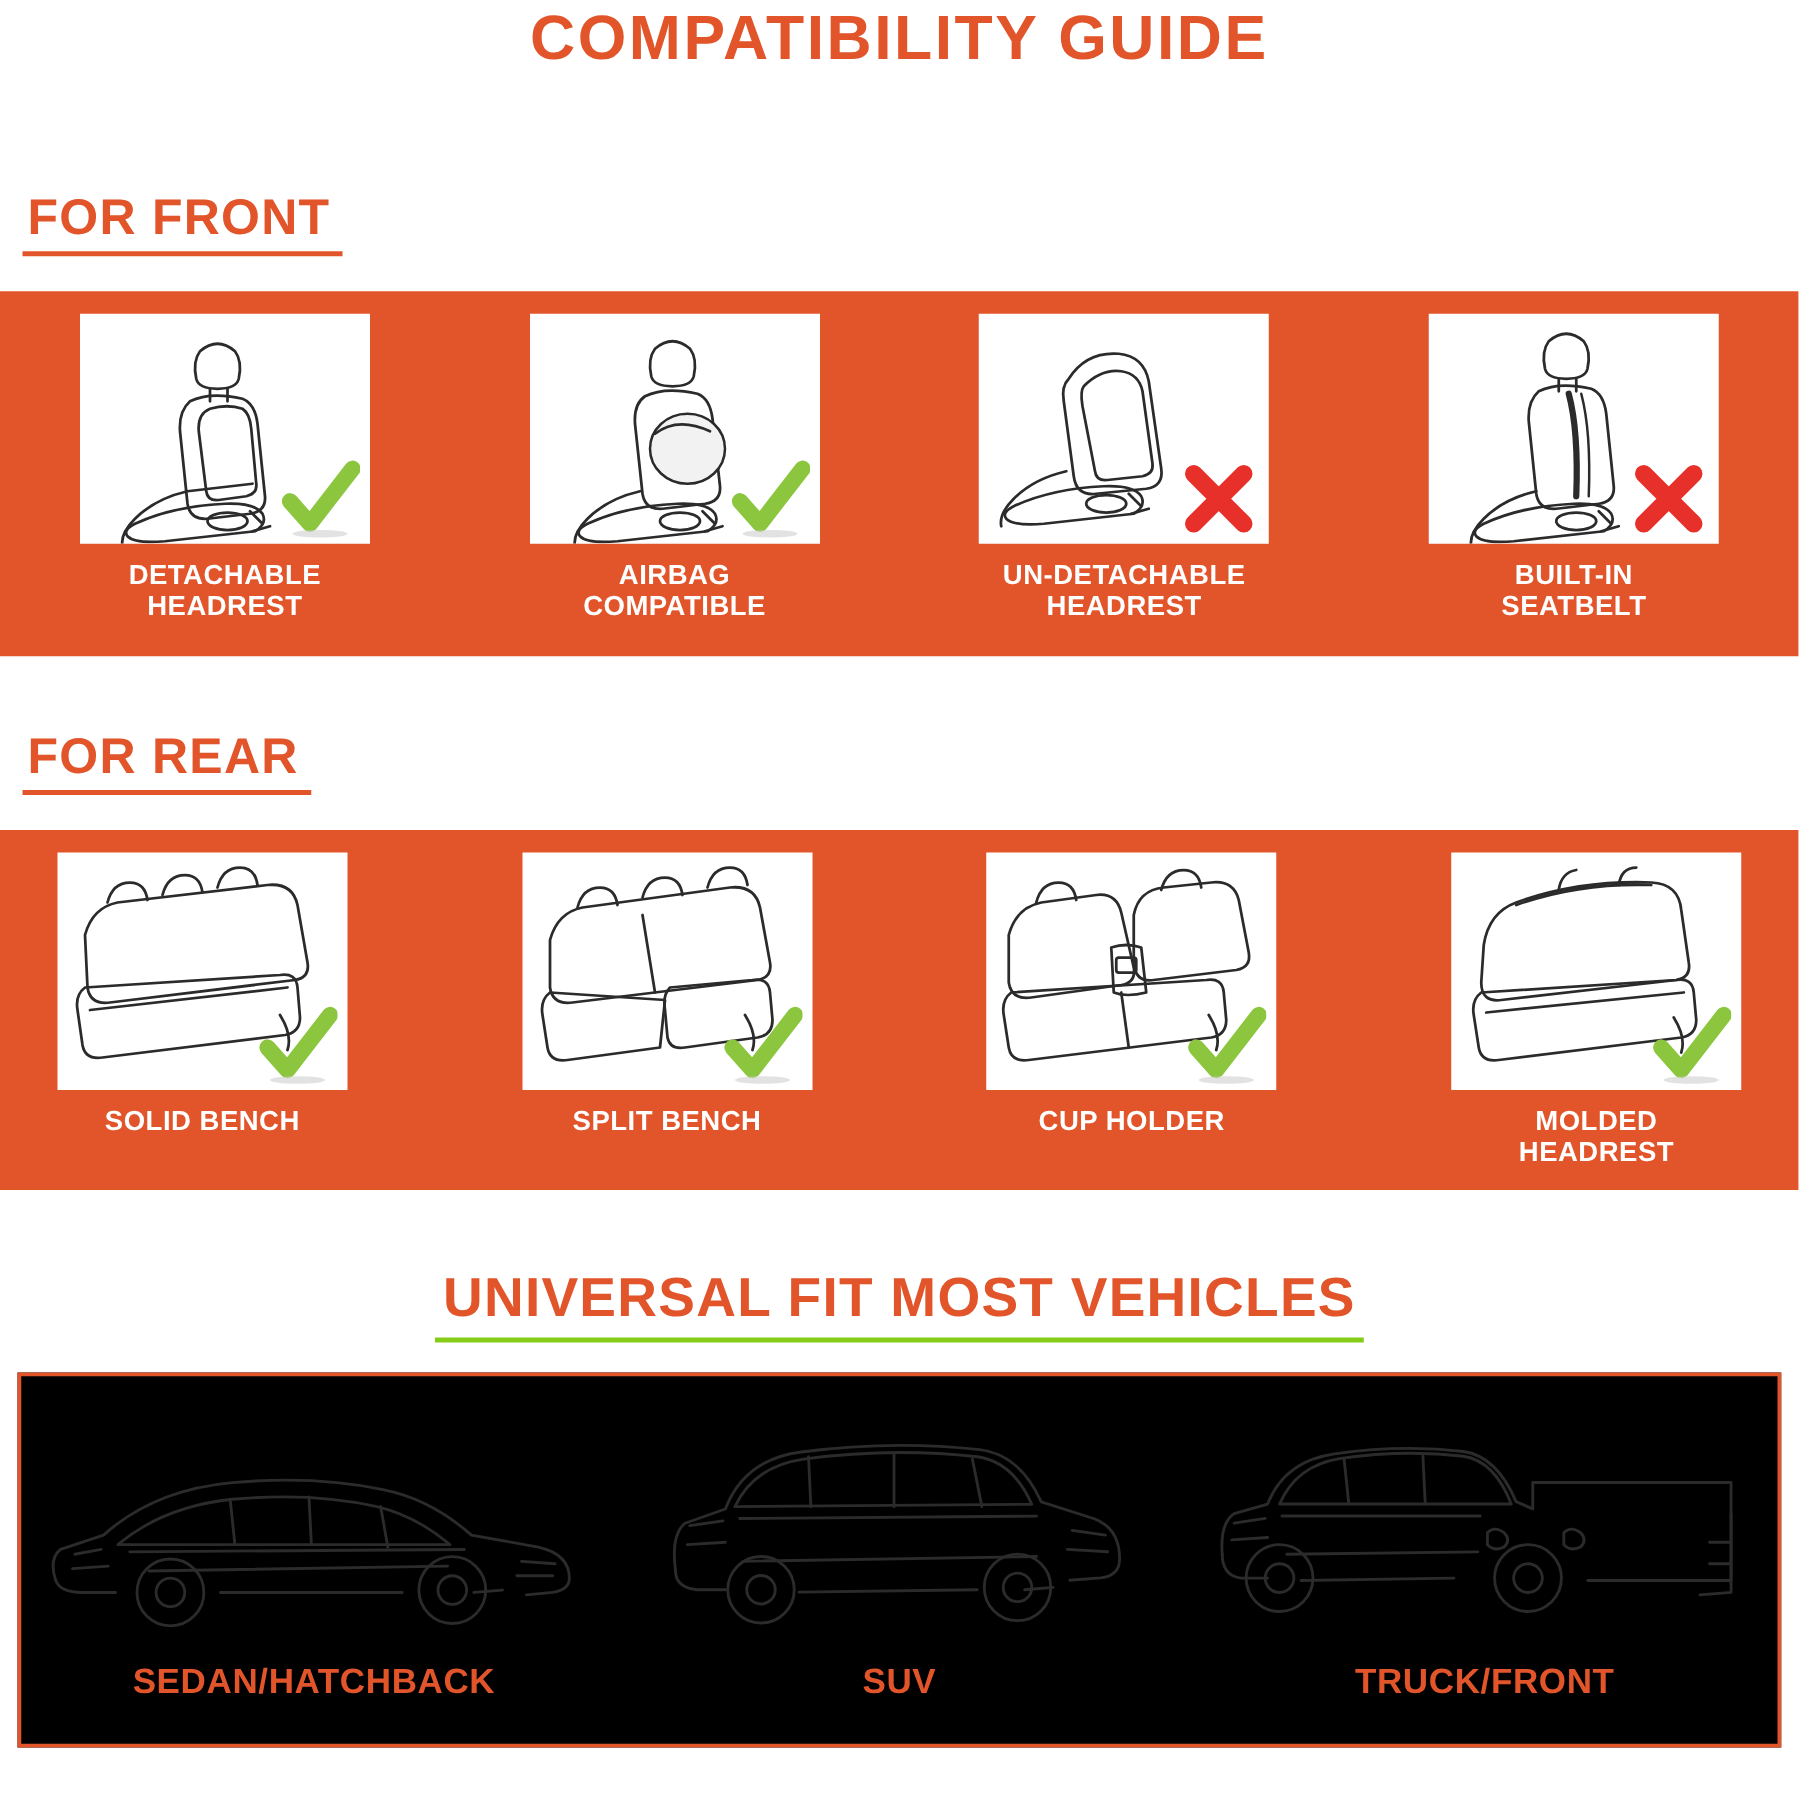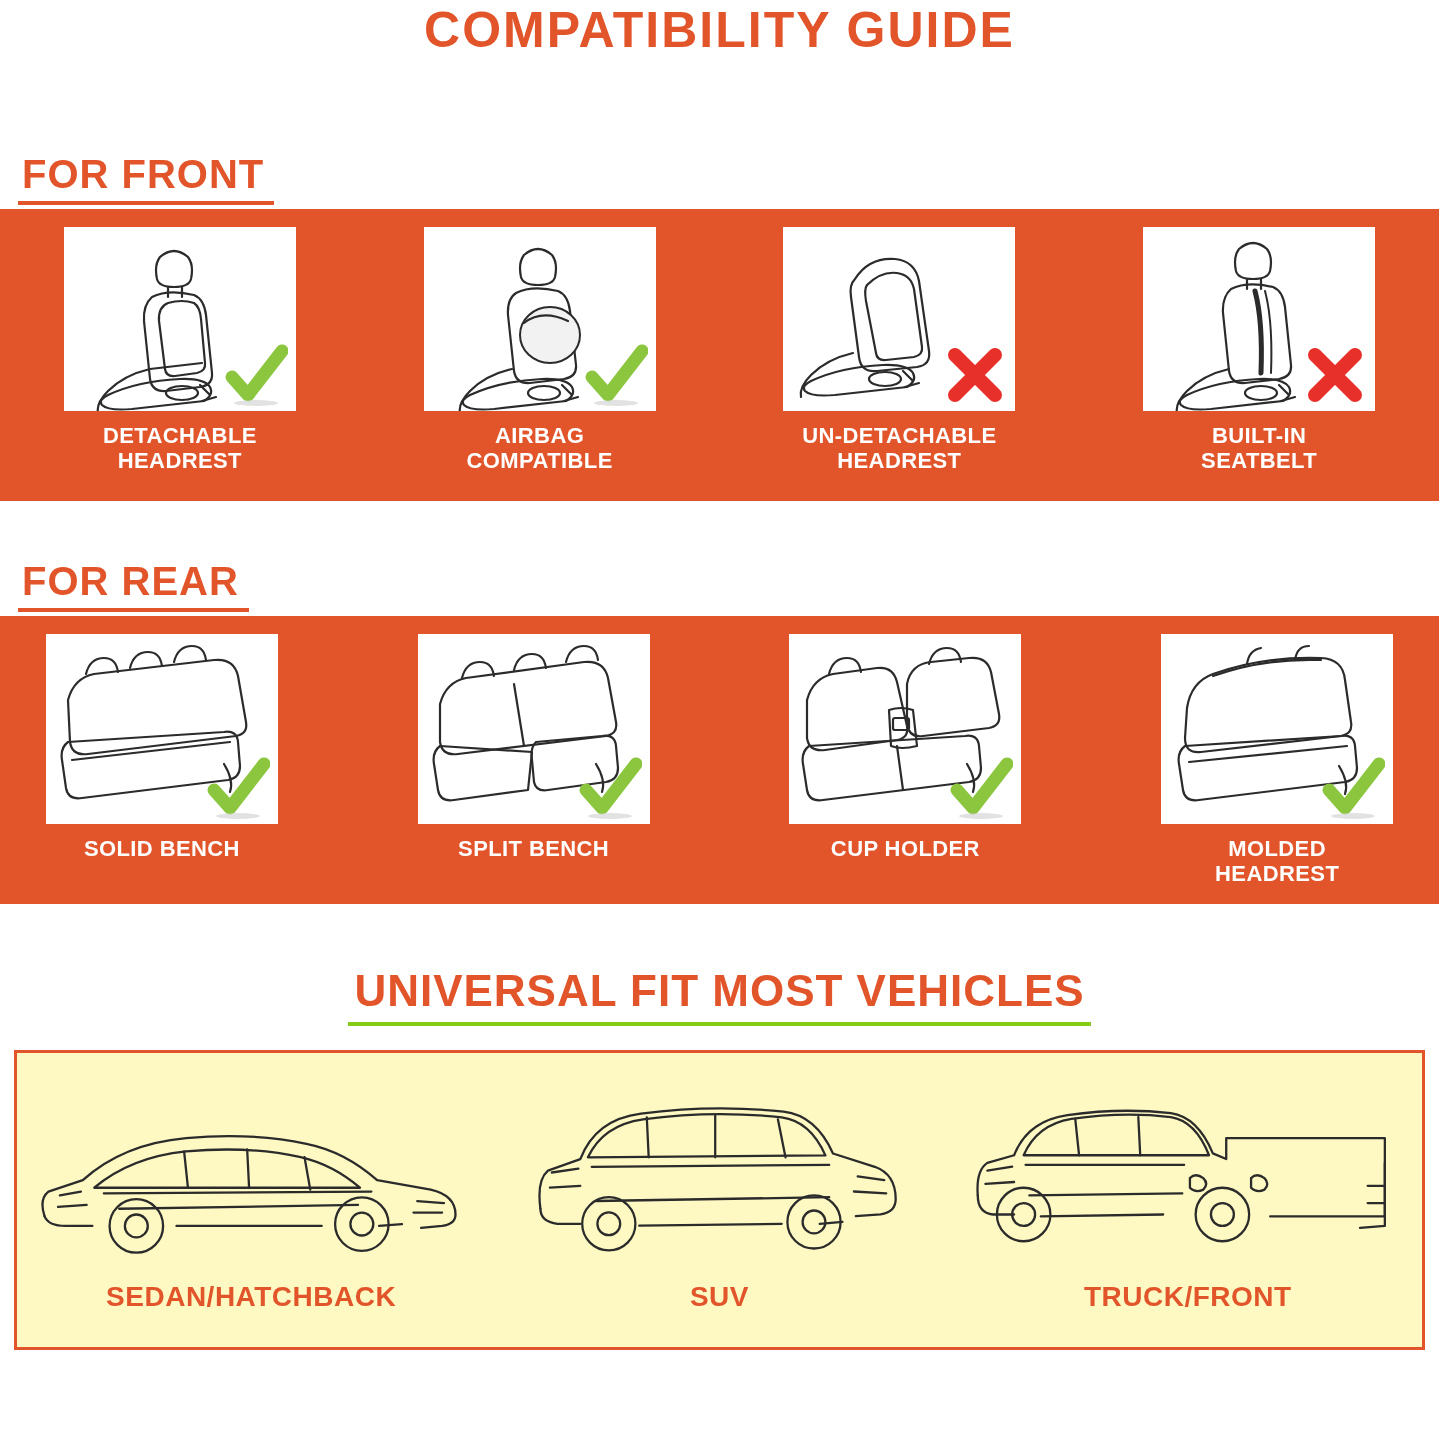--- a/index.html
+++ b/index.html
@@ -37,21 +37,21 @@
     border-bottom: 4px solid #E2552A;
     padding: 0 10px 4px 4px;
     margin-left: 18px;
   }
   .head-wrap-front { margin-top: 95px; }
   .head-wrap-rear  { margin-top: 58px; }
 
   
   .band {
     background: #E2552A;
-    margin-top: 4px;
+    margin-top: 28px;
     padding: 18px 0 14px 0;
     display: flex;
     justify-content: space-around;
     align-items: flex-start;
   }
   .band.front { height: 292px; }
   .band.rear  { height: 288px; gap: 48px; }
 
   .cell {
     width: 250px;
@@ -101,21 +101,21 @@
     border-bottom: 4px solid #84cc16;
     padding: 0 6px 6px 6px;
   }
   .vehicle-box {
     margin: 24px 14px 0 14px;
     border: 3px solid #E2552A;
     height: 300px;
     display: flex;
     justify-content: space-around;
     align-items: center;
-    background: #fef9c3;
+    background: #000000;
   }
   .vehicle {
     width: 440px;
     display: flex;
     flex-direction: column;
     align-items: center;
     justify-content: center;
   }
   .vehicle .art { height: 190px; display:flex; align-items:center; justify-content:center; }
   .vehicle-label {

